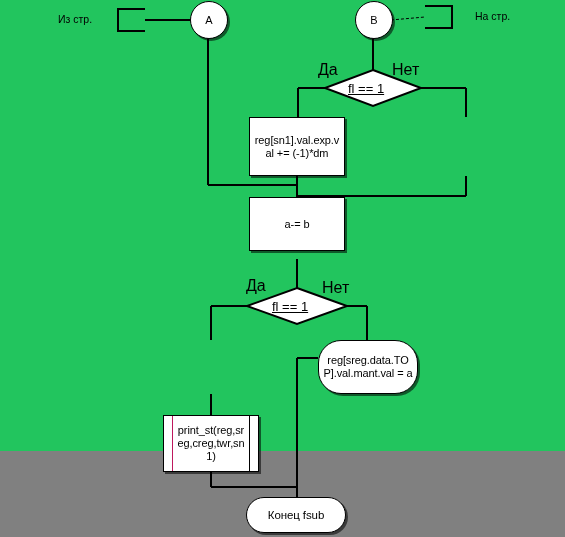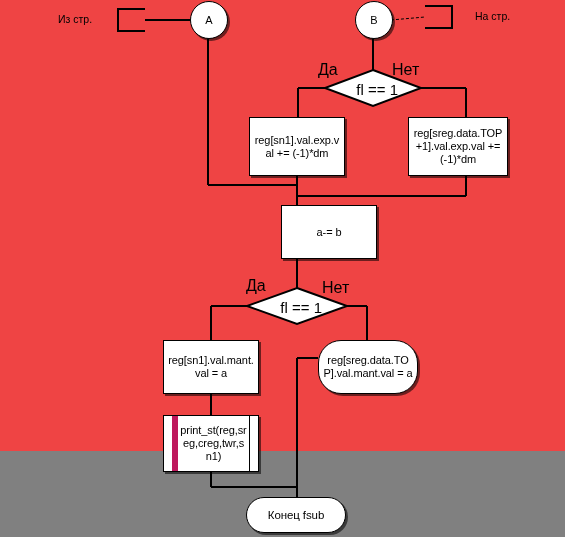--- a/index.html
+++ b/index.html
@@ -10,21 +10,21 @@
     width: 565px;
     height: 537px;
     background: #808080;
     font-family: "Liberation Sans", sans-serif;
     overflow: hidden;
   }
   #canvas {
     position: relative;
     width: 565px;
     height: 451px;
-    background: #ef4444;
+    background: #22c55e;
   }
   svg.layer {
     position: absolute;
     left: 0;
     top: 0;
     width: 565px;
     height: 537px;
   }
   .node {
     position: absolute;
@@ -44,21 +44,21 @@
   .node .txt {
     padding: 0 3px;
     width: 100%;
     word-break: break-all;
   }
   .terminal {
     border-radius: 26px;
     font-size: 11.5px;
   }
   .predef .txt {
-    border-left: 6px solid #be185d;
+    border-left: 1px solid #be185d;
     border-right: 1px solid #000;
     width: calc(100% - 16px);
     height: 100%;
     display: flex;
     align-items: center;
     justify-content: center;
     padding: 0 2px;
     box-sizing: border-box;
   }
   .circ {
@@ -80,24 +80,25 @@
     white-space: nowrap;
   }
   .plain-label {
     position: absolute;
     font-size: 10.5px;
     color: #000;
     white-space: nowrap;
   }
   .diamond-text {
     position: absolute;
-    font-size: 15px;
+    font-size: 13px;
     color: #000;
     white-space: nowrap;
-    text-align: right;
+    text-align: left;
+    text-decoration: underline;
   }
 </style>
 </head>
 <body>
 
 <div id="canvas">
 
   <svg class="layer" viewBox="0 0 565 537" xmlns="http://www.w3.org/2000/svg">
     <g stroke="#000000" stroke-width="2" fill="none" shape-rendering="crispEdges">
 
@@ -161,35 +162,29 @@
     <span>B</span>
   </div>
 
   <div class="diamond-text" style="left:348px; top:81px; width:50px;">fl == 1</div>
   <div class="diamond-label" style="left:318px; top:61px;">Да</div>
   <div class="diamond-label" style="left:392px; top:61px;">Нет</div>
 
   <div class="node" style="left:249px; top:117px; width:96px; height:59px;justify-content:flex-end;">
     <span class="txt">reg[sn1].val.exp.val += (-1)*dm</span>
   </div>
-  <div class="node" style="left:408px; top:117px; width:100px; height:59px;">
-    <span class="txt">reg[sreg.data.TOP+1].val.exp.val += (-1)*dm</span>
-  </div>
 
-  <div class="node" style="left:249px; top:205px; width:96px; height:54px;margin-left:32px;">
+  <div class="node" style="left:249px; top:197px; width:96px; height:54px;">
     <span class="txt">a-= b</span>
   </div>
 
   <div class="diamond-text" style="left:272px; top:299px; width:50px;">fl == 1</div>
   <div class="diamond-label" style="left:246px; top:277px;">Да</div>
   <div class="diamond-label" style="left:322px; top:279px;">Нет</div>
 
-  <div class="node" style="left:163px; top:340px; width:96px; height:54px;">
-    <span class="txt">reg[sn1].val.mant.val = a</span>
-  </div>
   <div class="node" style="left:318px; top:340px; width:100px; height:54px;border-radius:23px;">
     <span class="txt">reg[sreg.data.TOP].val.mant.val = a</span>
   </div>
 
   <div class="node predef" style="left:163px; top:415px; width:96px; height:57px;">
     <span class="txt">print_st(reg,sreg,creg,twr,sn1)</span>
   </div>
 
   <div class="node terminal" style="left:246px; top:497px; width:100px; height:36px;">
     <span class="txt">Конец fsub</span>

